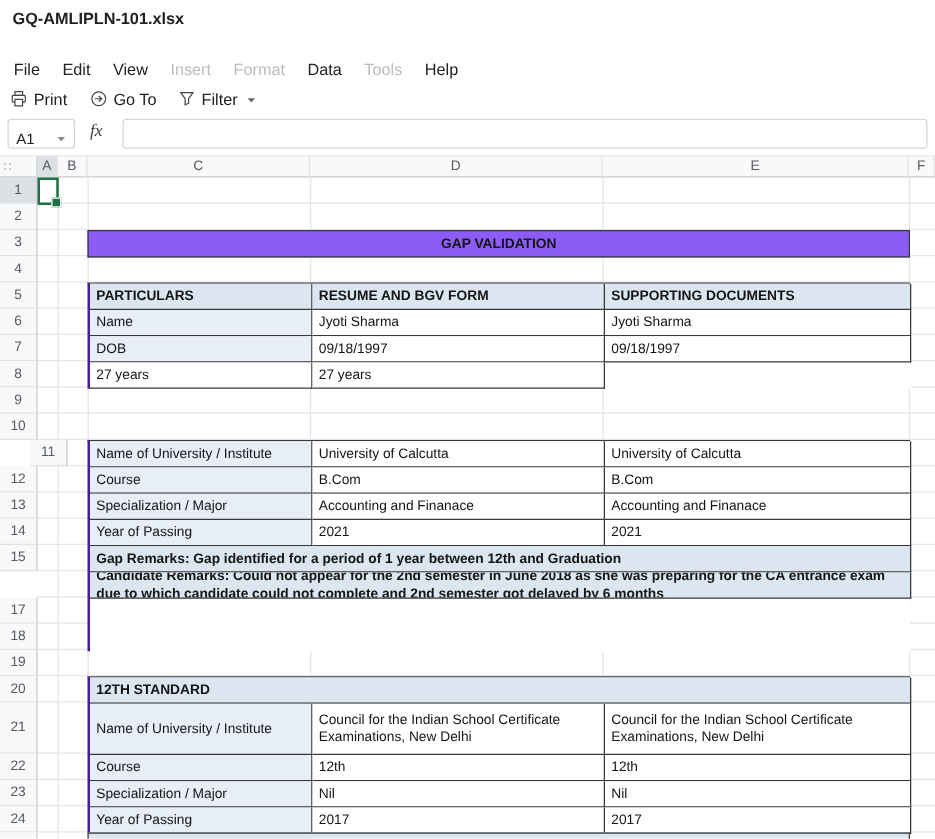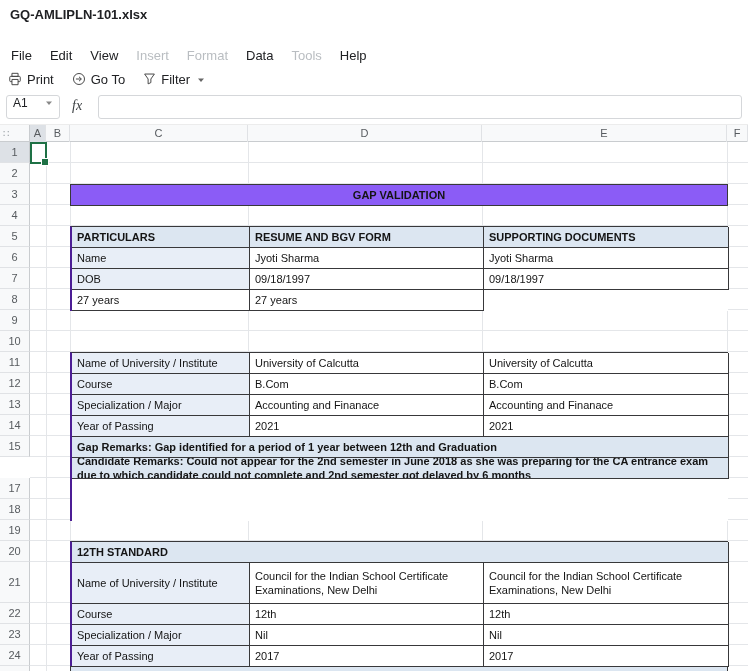--- a/index.html
+++ b/index.html
@@ -9,21 +9,21 @@
   .window-title{position:absolute;left:10px;top:7px;font-size:13px;font-weight:600;}
 
   .menu-bar{position:absolute;left:2px;top:45px;height:22px;white-space:nowrap;}
   .menu-item{display:inline-block;padding:0 9px;font-size:13px;line-height:22px;cursor:default;}
   .menu-item.disabled{color:#b9bdc1;}
 
   .toolbar{position:absolute;left:8px;top:68px;height:24px;display:flex;align-items:center;gap:18px;}
   .tbtn{display:flex;align-items:flex-start;gap:5px;font-size:13px;cursor:default;}
   .caret{margin-left:2px;}
 
-  .cellref{position:absolute;left:6px;top:95px;width:54px;height:24px;box-sizing:border-box;border:1px solid #d5d7da;border-radius:3px;background:#fff;display:flex;align-items:flex-start;justify-content:space-between;padding:0 6px;font-size:12px;}
+  .cellref{position:absolute;left:6px;top:95px;width:54px;height:24px;box-sizing:border-box;border:1px solid #d5d7da;border-radius:3px;background:#fff;display:flex;align-items:flex-end;justify-content:space-between;padding:0 6px;font-size:12px;}
   .fx{position:absolute;left:72px;top:98px;font-style:italic;font-family:"Liberation Serif",serif;font-size:14px;color:#3c4043;}
   .fbar{position:absolute;left:98px;top:95px;width:644px;height:24px;box-sizing:border-box;border:1px solid #d5d7da;border-radius:3px;padding:0 6px;font-size:12px;outline:none;background:#fff;font-family:"Liberation Sans",sans-serif;}
 
   .colheader{position:absolute;left:0;top:124px;width:748px;height:18px;background:#f8f9fa;box-sizing:border-box;border-top:1px solid #ececec;border-bottom:1px solid #c9cccf;z-index:1;}
   .corner{position:absolute;left:0;top:0;width:30px;height:17px;border-right:1px solid #c9cccf;box-sizing:border-box;color:#9aa0a6;font-size:10px;display:flex;align-items:center;padding-left:3px;}
   .colhead{position:absolute;top:0;height:17px;line-height:17px;text-align:center;font-size:11px;color:#575b5f;border-right:1px solid #e0e2e5;box-sizing:border-box;}
   .rowhead{position:absolute;left:0;width:30px;box-sizing:border-box;background:#f8f9fa;border-right:1px solid #c9cccf;border-bottom:1px solid #e0e2e5;font-size:11px;color:#575b5f;display:flex;align-items:center;justify-content:center;z-index:1;}
   .selhead{background:#dde1e6;}
   .hline{position:absolute;left:30px;right:0;height:1px;background:#e4e6e9;z-index:0;}
   .vline{position:absolute;top:142px;bottom:0;width:1px;background:#e4e6e9;z-index:0;}
@@ -99,21 +99,21 @@
       <div class="rowhead selhead" style="top: 142px; height: 21px;">1</div>
       <div class="rowhead" style="top: 163px; height: 21px;">2</div>
       <div class="rowhead" style="top: 184px; height: 21px;">3</div>
       <div class="rowhead" style="top: 205px; height: 21px;">4</div>
       <div class="rowhead" style="top: 226px; height: 21px;">5</div>
       <div class="rowhead" style="top: 247px; height: 21px;">6</div>
       <div class="rowhead" style="top: 268px; height: 21px;">7</div>
       <div class="rowhead" style="top: 289px; height: 21px;">8</div>
       <div class="rowhead" style="top: 310px; height: 21px;">9</div>
       <div class="rowhead" style="top: 331px; height: 21px;">10</div>
-      <div class="rowhead" style="top: 352px; height: 21px;">11</div>
+      <div class="rowhead" style="top: 352px; height: 21px; margin-left: 24px;">11</div>
       <div class="rowhead" style="top: 373px; height: 21px;">12</div>
       <div class="rowhead" style="top: 394px; height: 21px;">13</div>
       <div class="rowhead" style="top: 415px; height: 21px;">14</div>
       <div class="rowhead" style="top: 436px; height: 21px;">15</div>
       <div class="rowhead" style="top: 482px; height: 21px; margin-top: 40px;">16</div>
       <div class="rowhead" style="top: 478px; height: 21px;">17</div>
       <div class="rowhead" style="top: 499px; height: 21px;">18</div>
       <div class="rowhead" style="top: 520px; height: 21px;">19</div>
       <div class="rowhead" style="top: 541px; height: 21px;">20</div>
       <div class="rowhead" style="top: 562px; height: 41px;">21</div>

